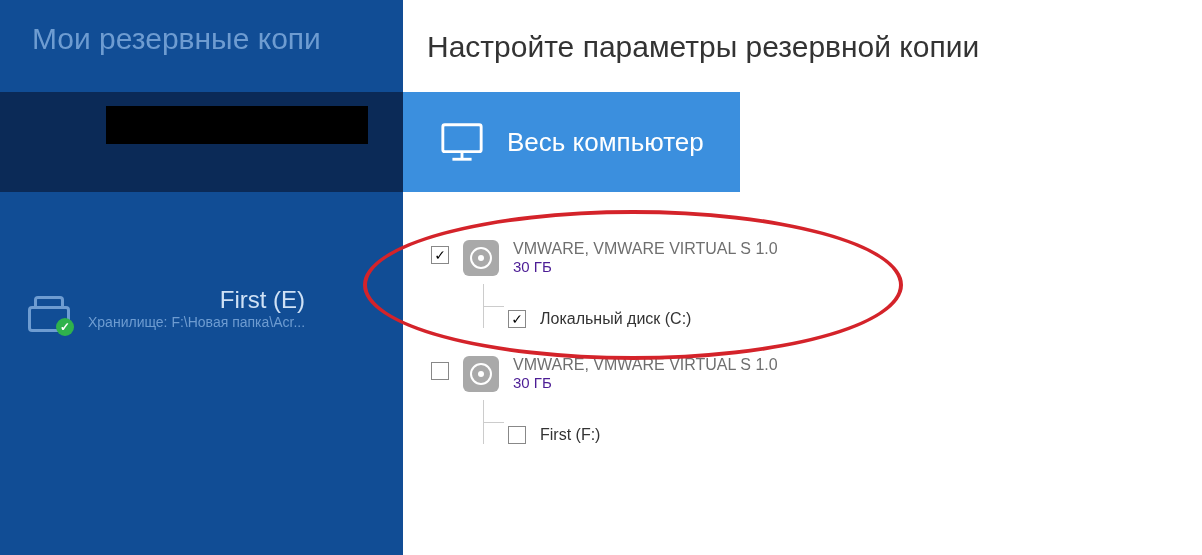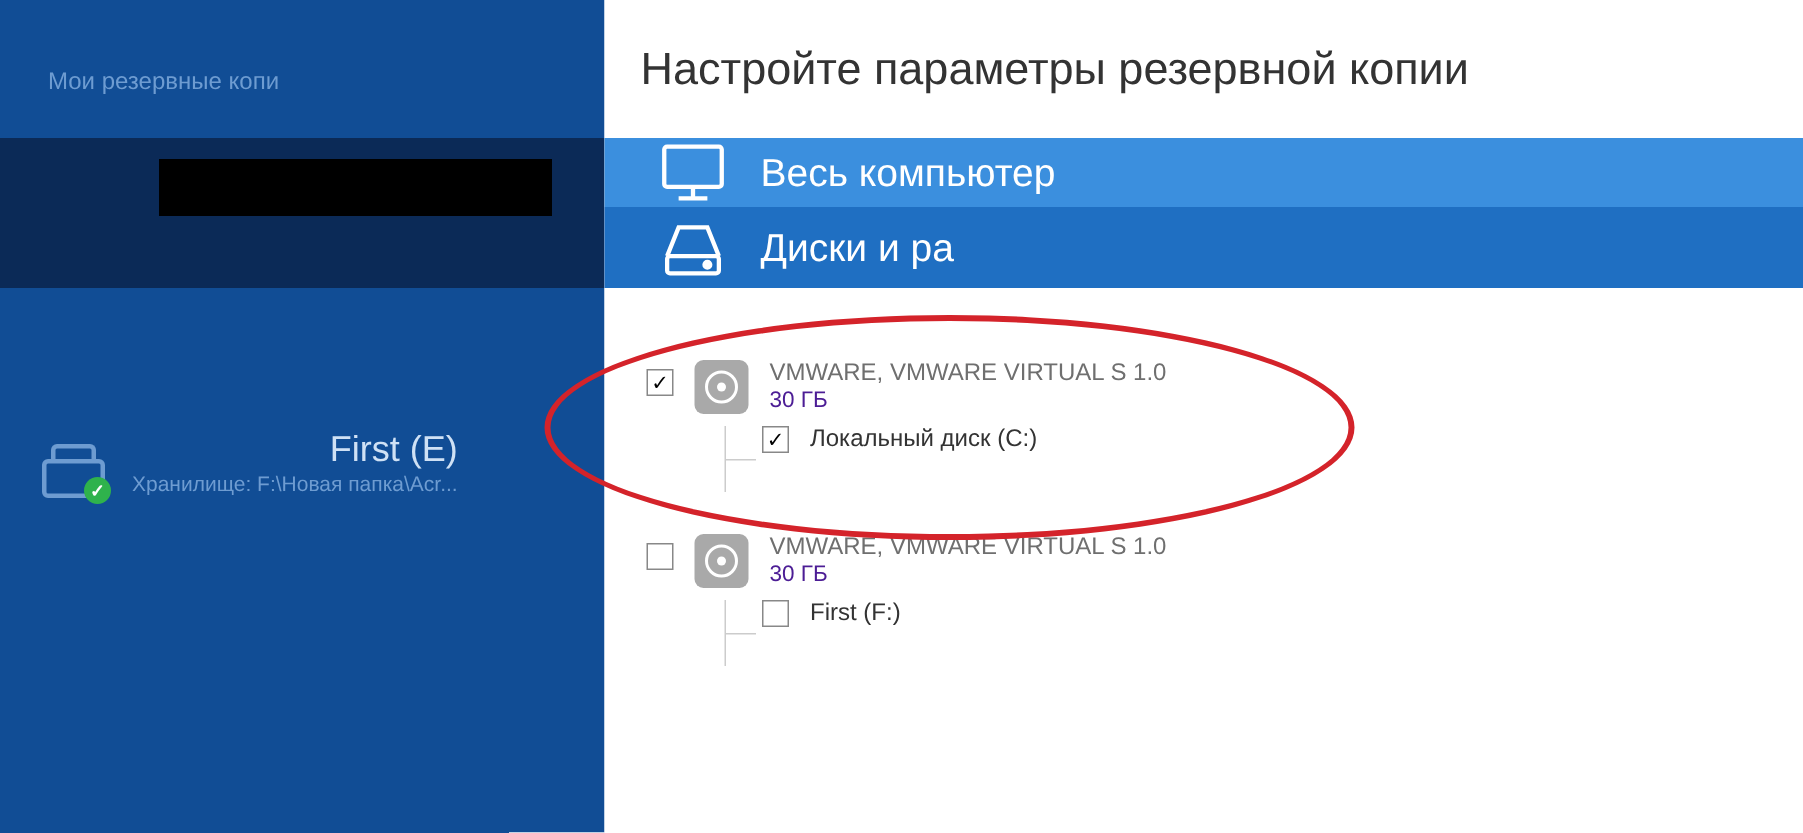--- a/index.html
+++ b/index.html
@@ -1,52 +1,52 @@
 <!DOCTYPE html>
 <html><head>
 <meta charset="utf-8">
 <style>
   * { box-sizing: border-box; margin: 0; padding: 0; }
   html, body { width: 1202px; height: 555px; font-family: "Segoe UI", Arial, sans-serif; overflow: hidden; background:#fff; }
   .root { display:flex; width:100%; height:100%; position:relative; }
   
   .sidebar { width:403px; height:100%; background:#114d95; color:#a9c5e6; position:relative; flex:none; }
-  .sidebar-title { font-size:16px; font-weight:400; color:#6e9cd1; padding:22px 0 0 32px; white-space:nowrap; overflow:hidden;margin-top:24px; }
+  .sidebar-title { font-size:30px; font-weight:400; color:#6e9cd1; padding:22px 0 0 32px; white-space:nowrap; overflow:hidden; }
   .sidebar-dark { position:absolute; top:92px; left:0; right:0; height:100px; background:#0b2a57; }
   .sidebar-black { position:absolute; top:106px; left:106px; width:262px; height:38px; background:#000; }
   .sidebar-item { position:absolute; top:262px; left:0; right:0; height:92px; padding:0 28px; display:flex; align-items:center; }
   .drive-mini { width:42px; height:36px; position:relative; flex:none; margin-right:18px; top:6px; }
   .drive-mini .body { position:absolute; left:0; top:10px; right:0; bottom:0; border:3px solid #6e9cd1; border-radius:4px; background:transparent; }
   .drive-mini .lid { position:absolute; left:6px; top:0; right:6px; height:12px; border:3px solid #6e9cd1; border-bottom:none; border-radius:4px 4px 0 0; }
   .drive-mini .badge { position:absolute; right:-4px; bottom:-4px; width:18px; height:18px; border-radius:50%; background:#2fb24c; display:flex; align-items:center; justify-content:center; color:#fff; font-size:12px; font-weight:bold; }
   .sidebar-item-text { overflow:hidden;text-align:right; }
   .sidebar-item-title { font-size:24px; color:#cfe1f5; font-weight:400; white-space:nowrap; }
   .sidebar-item-sub { font-size:14px; color:#6e9cd1; white-space:nowrap; overflow:hidden; text-overflow:ellipsis; max-width:290px; }
   
   .main { flex:1; height:100%; background:#fff; position:relative; }
   .main-heading { font-size:30px; font-weight:400; color:#333; padding:30px 0 0 24px; white-space:nowrap; }
   
-  .tabs { position:absolute; top:92px; left:0; right:0; height:100px; display:flex;flex-direction:column; }
+  .tabs { position:absolute; top:92px; left:0; right:0; height:100px; display:flex; }
   .tab { display:flex; align-items:center; padding:0 36px; font-size:26px; color:#fff; cursor:pointer; flex:none; gap:22px; }
   .tab.active { background:#3b8fde; }
   .tab.inactive { background:#1f6fc2; }
   .tab .icon-box { width:46px; height:46px; color:#fff; display:flex; align-items:center; justify-content:center; }
   .tab .icon-box svg { width:100%; height:100%; }
   
   .tree { position:absolute; top:220px; left:28px; right:0; bottom:0; font-size:16px; color:#333;margin-top:20px; }
   .disk-row { display:flex; align-items:flex-start; margin-bottom:8px; }
   .cb { width:18px; height:18px; border:1px solid #888; background:#fff; display:flex; align-items:center; justify-content:center; flex:none; cursor:pointer; margin-top:6px; }
   .cb.checked::after { content:"✓"; font-size:14px; color:#000; line-height:1; }
   .hdd-icon { width:36px; height:36px; background:#a9a9a9; border-radius:6px; margin:0 14px; flex:none; position:relative; display:flex; align-items:center; justify-content:center; }
   .hdd-icon .platter { width:22px; height:22px; border:2px solid #fff; border-radius:50%; position:relative; }
   .hdd-icon .spindle { position:absolute; width:6px; height:6px; background:#fff; border-radius:50%; top:50%; left:50%; transform:translate(-50%,-50%); }
   .disk-label .name { color:#6f6f6f; font-size:16px; }
   .disk-label .size { color:#4c1d95; font-size:15px; }
   .children { margin-left:52px; border-left:1px solid #ccc; padding-left:0; }
-  .child-row { display:flex; align-items:flex-start; height:44px; position:relative; }
+  .child-row { display:flex; align-items:flex-end; height:44px; position:relative; }
   .child-row::before { content:""; position:absolute; left:0; top:50%; width:20px; height:1px; background:#ccc; }
   .child-row .cb { margin:0 14px 0 24px; }
   .child-row .lbl { font-size:16px; color:#333; }
   .disk-block { margin-bottom:28px; }
   
   .annot { position:absolute; border:4px solid #d4232a; border-radius:50%; pointer-events:none; }
 </style>
 </head>
 <body>
 
@@ -76,30 +76,20 @@
     <div class="tabs">
       <div class="tab active">
         <span class="icon-box">
           <svg viewBox="0 0 48 48" fill="none" stroke="currentColor" stroke-width="3">
             <rect x="4" y="6" width="40" height="28" rx="2"></rect>
             <line x1="14" y1="42" x2="34" y2="42"></line>
             <line x1="24" y1="34" x2="24" y2="42"></line>
           </svg>
         </span>
         <span>Весь компьютер</span>
-      </div>
-      <div class="tab inactive" style="flex:1">
-        <span class="icon-box">
-          <svg viewBox="0 0 48 48" fill="none" stroke="currentColor" stroke-width="3">
-            <path d="M6 30 L14 10 H34 L42 30"></path>
-            <rect x="6" y="30" width="36" height="12" rx="2"></rect>
-            <circle cx="34" cy="36" r="2" fill="currentColor"></circle>
-          </svg>
-        </span>
-        <span>Диски и ра</span>
       </div>
     </div>
 
     <div class="tree">
 
       <div class="disk-block">
         <div class="disk-row">
           <div class="cb checked"></div>
           <div class="hdd-icon">
             <div class="platter">

